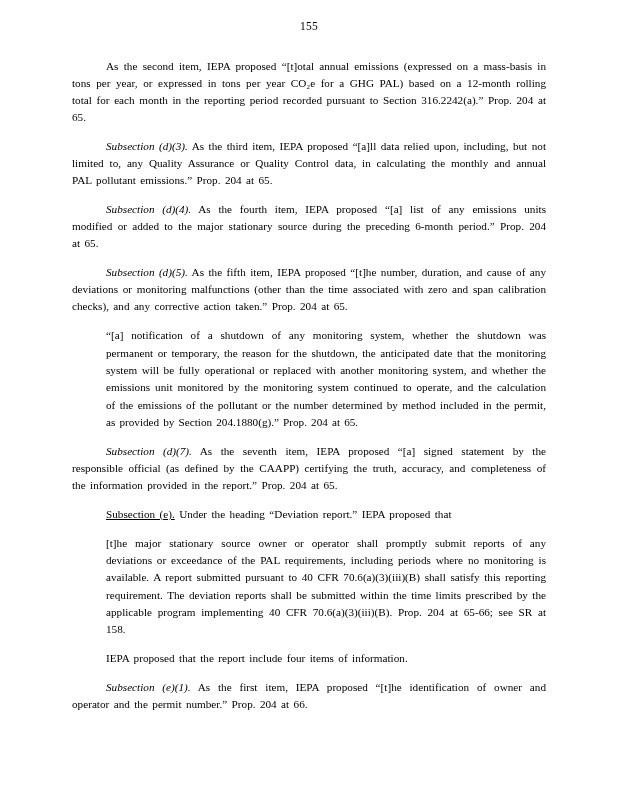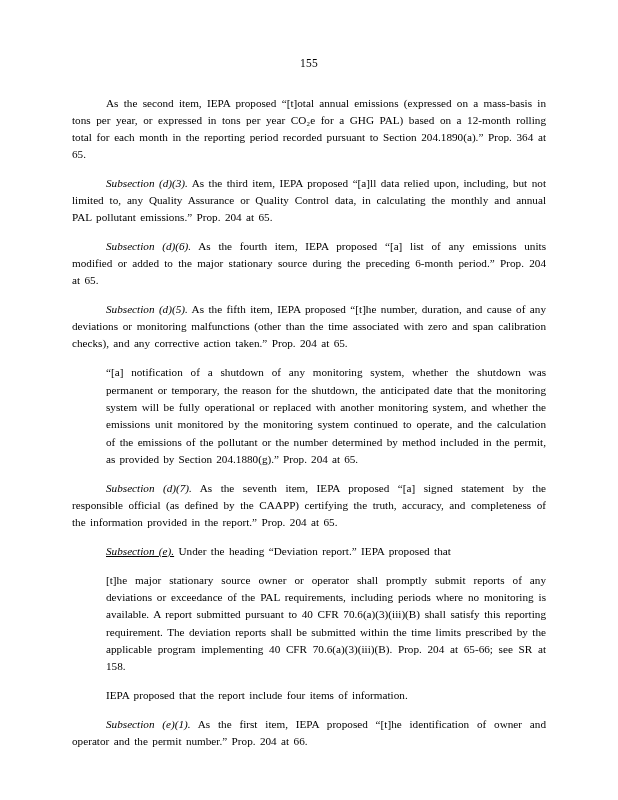--- a/index.html
+++ b/index.html
@@ -12,21 +12,21 @@
     height: 800px;
     font-family: "Liberation Serif", serif;
     color: #000000;
     overflow: hidden;
   }
   .page {
     position: relative;
     width: 618px;
     height: 628px;
     box-sizing: border-box;
-    padding: 57px 72px 40px 72px;
+    padding: 20px 72px 40px 72px;
   }
   .page-number {
     text-align: center;
     font-size: 11.5px;
     margin-bottom: 26px;
     letter-spacing: 0.2px;
   }
   .para {
     font-size: 11.2px;
     line-height: 1.52;
@@ -47,42 +47,41 @@
   }
   .block-tight {
     margin-bottom: 4px;
   }
   .sec {
     font-style: italic;
     font-weight: normal;
     margin-top: 9px;
   }
   .sec-u {
-    font-style: italic;
     text-decoration: underline;
   }
 </style>
 </head>
 <body>
 
 <div class="page">
 
   <div class="page-number">155</div>
 
   <p class="para indent">
-    <span>As the second item, IEPA proposed “[t]otal annual emissions (expressed on a mass-basis in tons per year, or expressed in tons per year CO₂e for a GHG PAL) based on a 12-month rolling total for each month in the reporting period recorded pursuant to Section 204.1890(a).” Prop. 364 at 65.</span>
+    <span>As the second item, IEPA proposed “[t]otal annual emissions (expressed on a mass-basis in tons per year, or expressed in tons per year CO₂e for a GHG PAL) based on a 12-month rolling total for each month in the reporting period recorded pursuant to Section 316.2242(a).” Prop. 204 at 65.</span>
   </p>
 
   <p class="para indent">
     <span class="sec">Subsection (d)(3).</span>
     <span>As the third item, IEPA proposed “[a]ll data relied upon, including, but not limited to, any Quality Assurance or Quality Control data, in calculating the monthly and annual PAL pollutant emissions.” Prop. 204 at 65.</span>
   </p>
 
   <p class="para indent">
-    <span class="sec">Subsection (d)(6).</span>
+    <span class="sec">Subsection (d)(4).</span>
     <span>As the fourth item, IEPA proposed “[a] list of any emissions units modified or added to the major stationary source during the preceding 6-month period.” Prop. 204 at 65.</span>
   </p>
 
   <p class="para indent">
     <span class="sec">Subsection (d)(5).</span>
     <span>As the fifth item, IEPA proposed “[t]he number, duration, and cause of any deviations or monitoring malfunctions (other than the time associated with zero and span calibration checks), and any corrective action taken.” Prop. 204 at 65.</span>
   </p>
 
 
   <p class="block block-tight">

